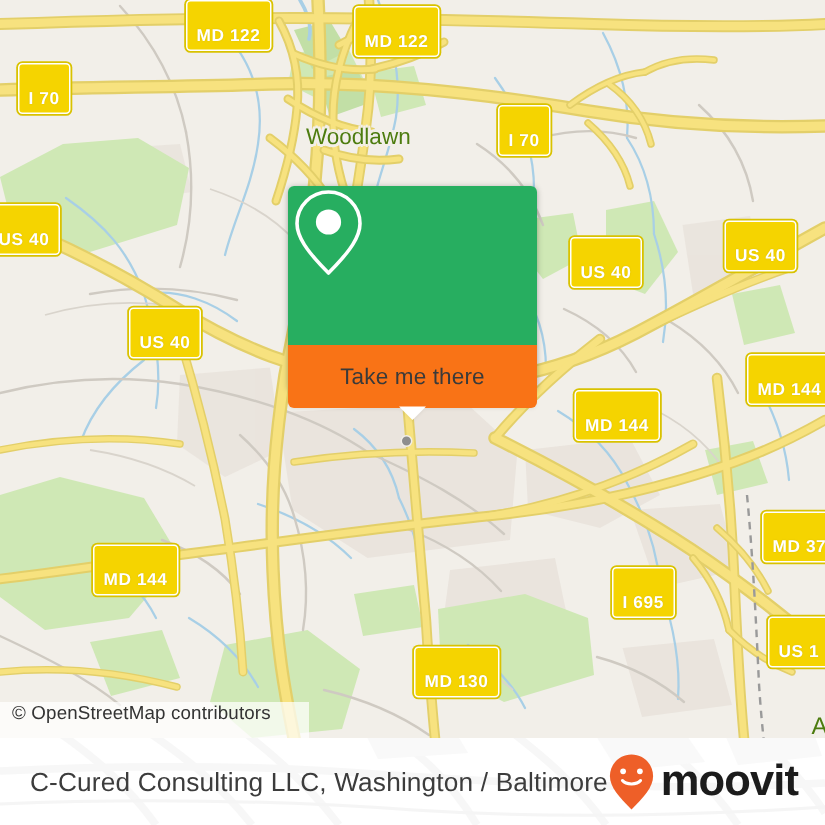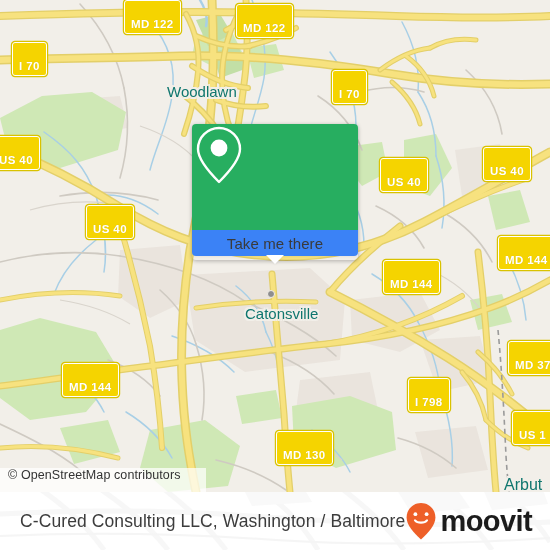--- a/index.html
+++ b/index.html
@@ -17,27 +17,28 @@
   
   .attrib{
     position:absolute;left:0;top:468px;width:206px;height:24px;
     background:rgba(255,255,255,.72);
     display:flex;align-items:flex-start;
   }
   .attrib span{font-size:12.5px;color:#333;padding-left:8px;letter-spacing:.1px;}
 
   
   .plabel{
-    position:absolute;color:#0f766e;font-size:15px;font-weight:400;
+    position:absolute;color:#4d7c0f;font-size:15px;font-weight:400;
     text-shadow:
       -1.6px -1.6px 0 #f2efe9, 1.6px -1.6px 0 #f2efe9,
       -1.6px  1.6px 0 #f2efe9, 1.6px  1.6px 0 #f2efe9,
        0 -1.8px 0 #f2efe9, 0 1.8px 0 #f2efe9,
       -1.8px 0 0 #f2efe9, 1.8px 0 0 #f2efe9;
     white-space:nowrap;
+    margin-left:37px;
   }
   .plabel.sm{font-size:16px;}
 
   
   .shield{
     position:absolute;
     background:#f5d400;
     border:1.5px solid #ffffff;
     border-radius:3px;
     box-shadow:0 0 0 1.2px #d9c200;
@@ -62,21 +63,21 @@
     border-radius:4px;overflow:visible;
     box-shadow:0 1px 4px rgba(0,0,0,.28);
     filter:drop-shadow(0 1px 1px rgba(0,0,0,.05));
   }
   #card-top{
     height:106px;background:#27ae60;
     border-radius:4px 4px 0 0;
     display:flex;align-items:center;justify-content:center;
   }
   #card-foot{
-    position:relative;height:26px;background:#3b82f6;
+    position:relative;height:42px;background:#f97316;
     border-radius:0 0 4px 4px;
     display:flex;align-items:center;justify-content:center;
   }
   #card-foot .lbl{font-size:15px;color:#3a3a3a;letter-spacing:.1px;}
   #card-tail{
     position:absolute;left:50%;bottom:-8px;margin-left:-9px;
     width:0;height:0;
     border-left:9px solid transparent;
     border-right:9px solid transparent;
     border-top:9px solid #ffffff;
@@ -307,38 +308,37 @@
         </g>
 
         <g stroke="#9a9a9a" fill="none" stroke-width="1.6" stroke-dasharray="5,4">
           <path d="M498,330 C502,372 504,414 506,456 C507,472 508,482 509,492"></path>
         </g>
 
       </g>
     </svg>
 
     <div class="plabel" style="left:167px;top:83px">Woodlawn</div>
-    <div class="plabel" style="left:245px;top:305px">Catonsville</div>
     <div class="plabel sm" style="left:504px;top:476px">Arbut</div>
 
     <div class="citydot" style="left:267px;top:290px"></div>
 
     <div class="shield" style="left:124px;top:0px">MD 122</div>
     <div class="shield" style="left:236px;top:4px">MD 122</div>
     <div class="shield" style="left:12px;top:42px">I 70</div>
     <div class="shield" style="left:332px;top:70px">I 70</div>
     <div class="shield" style="left:-8px;top:136px">US 40</div>
     <div class="shield" style="left:380px;top:158px">US 40</div>
     <div class="shield" style="left:483px;top:147px">US 40</div>
     <div class="shield" style="left:86px;top:205px">US 40</div>
     <div class="shield" style="left:498px;top:236px">MD 144</div>
     <div class="shield" style="left:383px;top:260px">MD 144</div>
     <div class="shield" style="left:508px;top:341px">MD 372</div>
     <div class="shield" style="left:62px;top:363px">MD 144</div>
-    <div class="shield" style="left:408px;top:378px">I 798</div>
+    <div class="shield" style="left:408px;top:378px">I 695</div>
     <div class="shield" style="left:512px;top:411px">US 1</div>
     <div class="shield" style="left:276px;top:431px">MD 130</div>
 
     <div class="attrib">
       <span>© OpenStreetMap contributors</span>
     </div>
 
     <div id="card">
       <div id="card-top">
         <svg width="54" height="62" viewBox="0 0 54 62">

